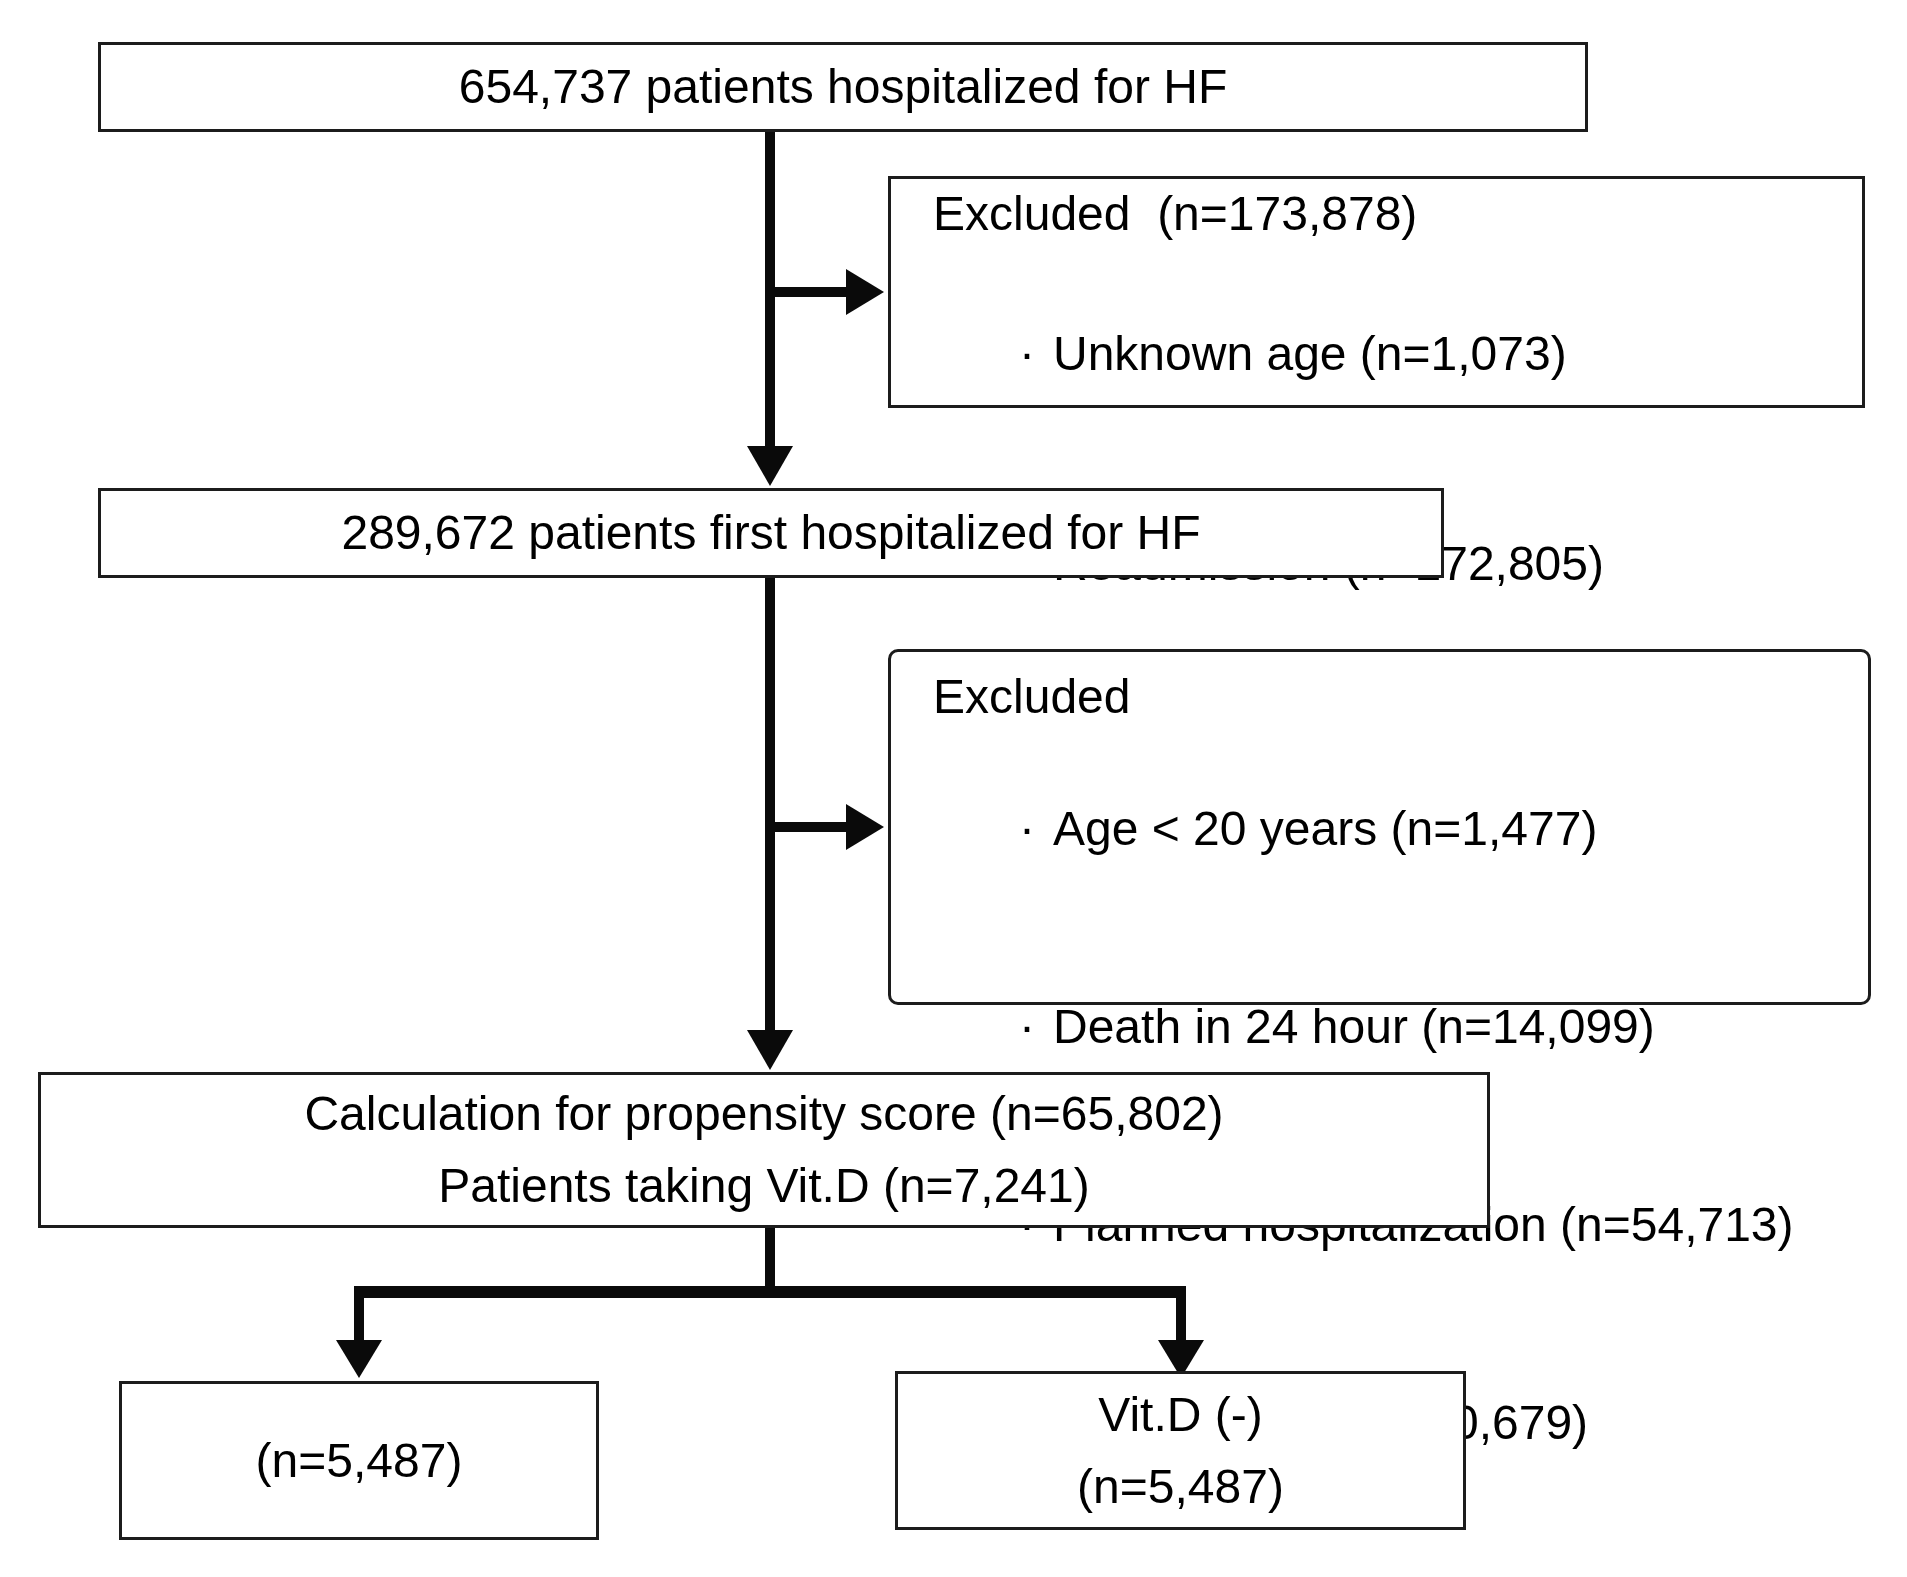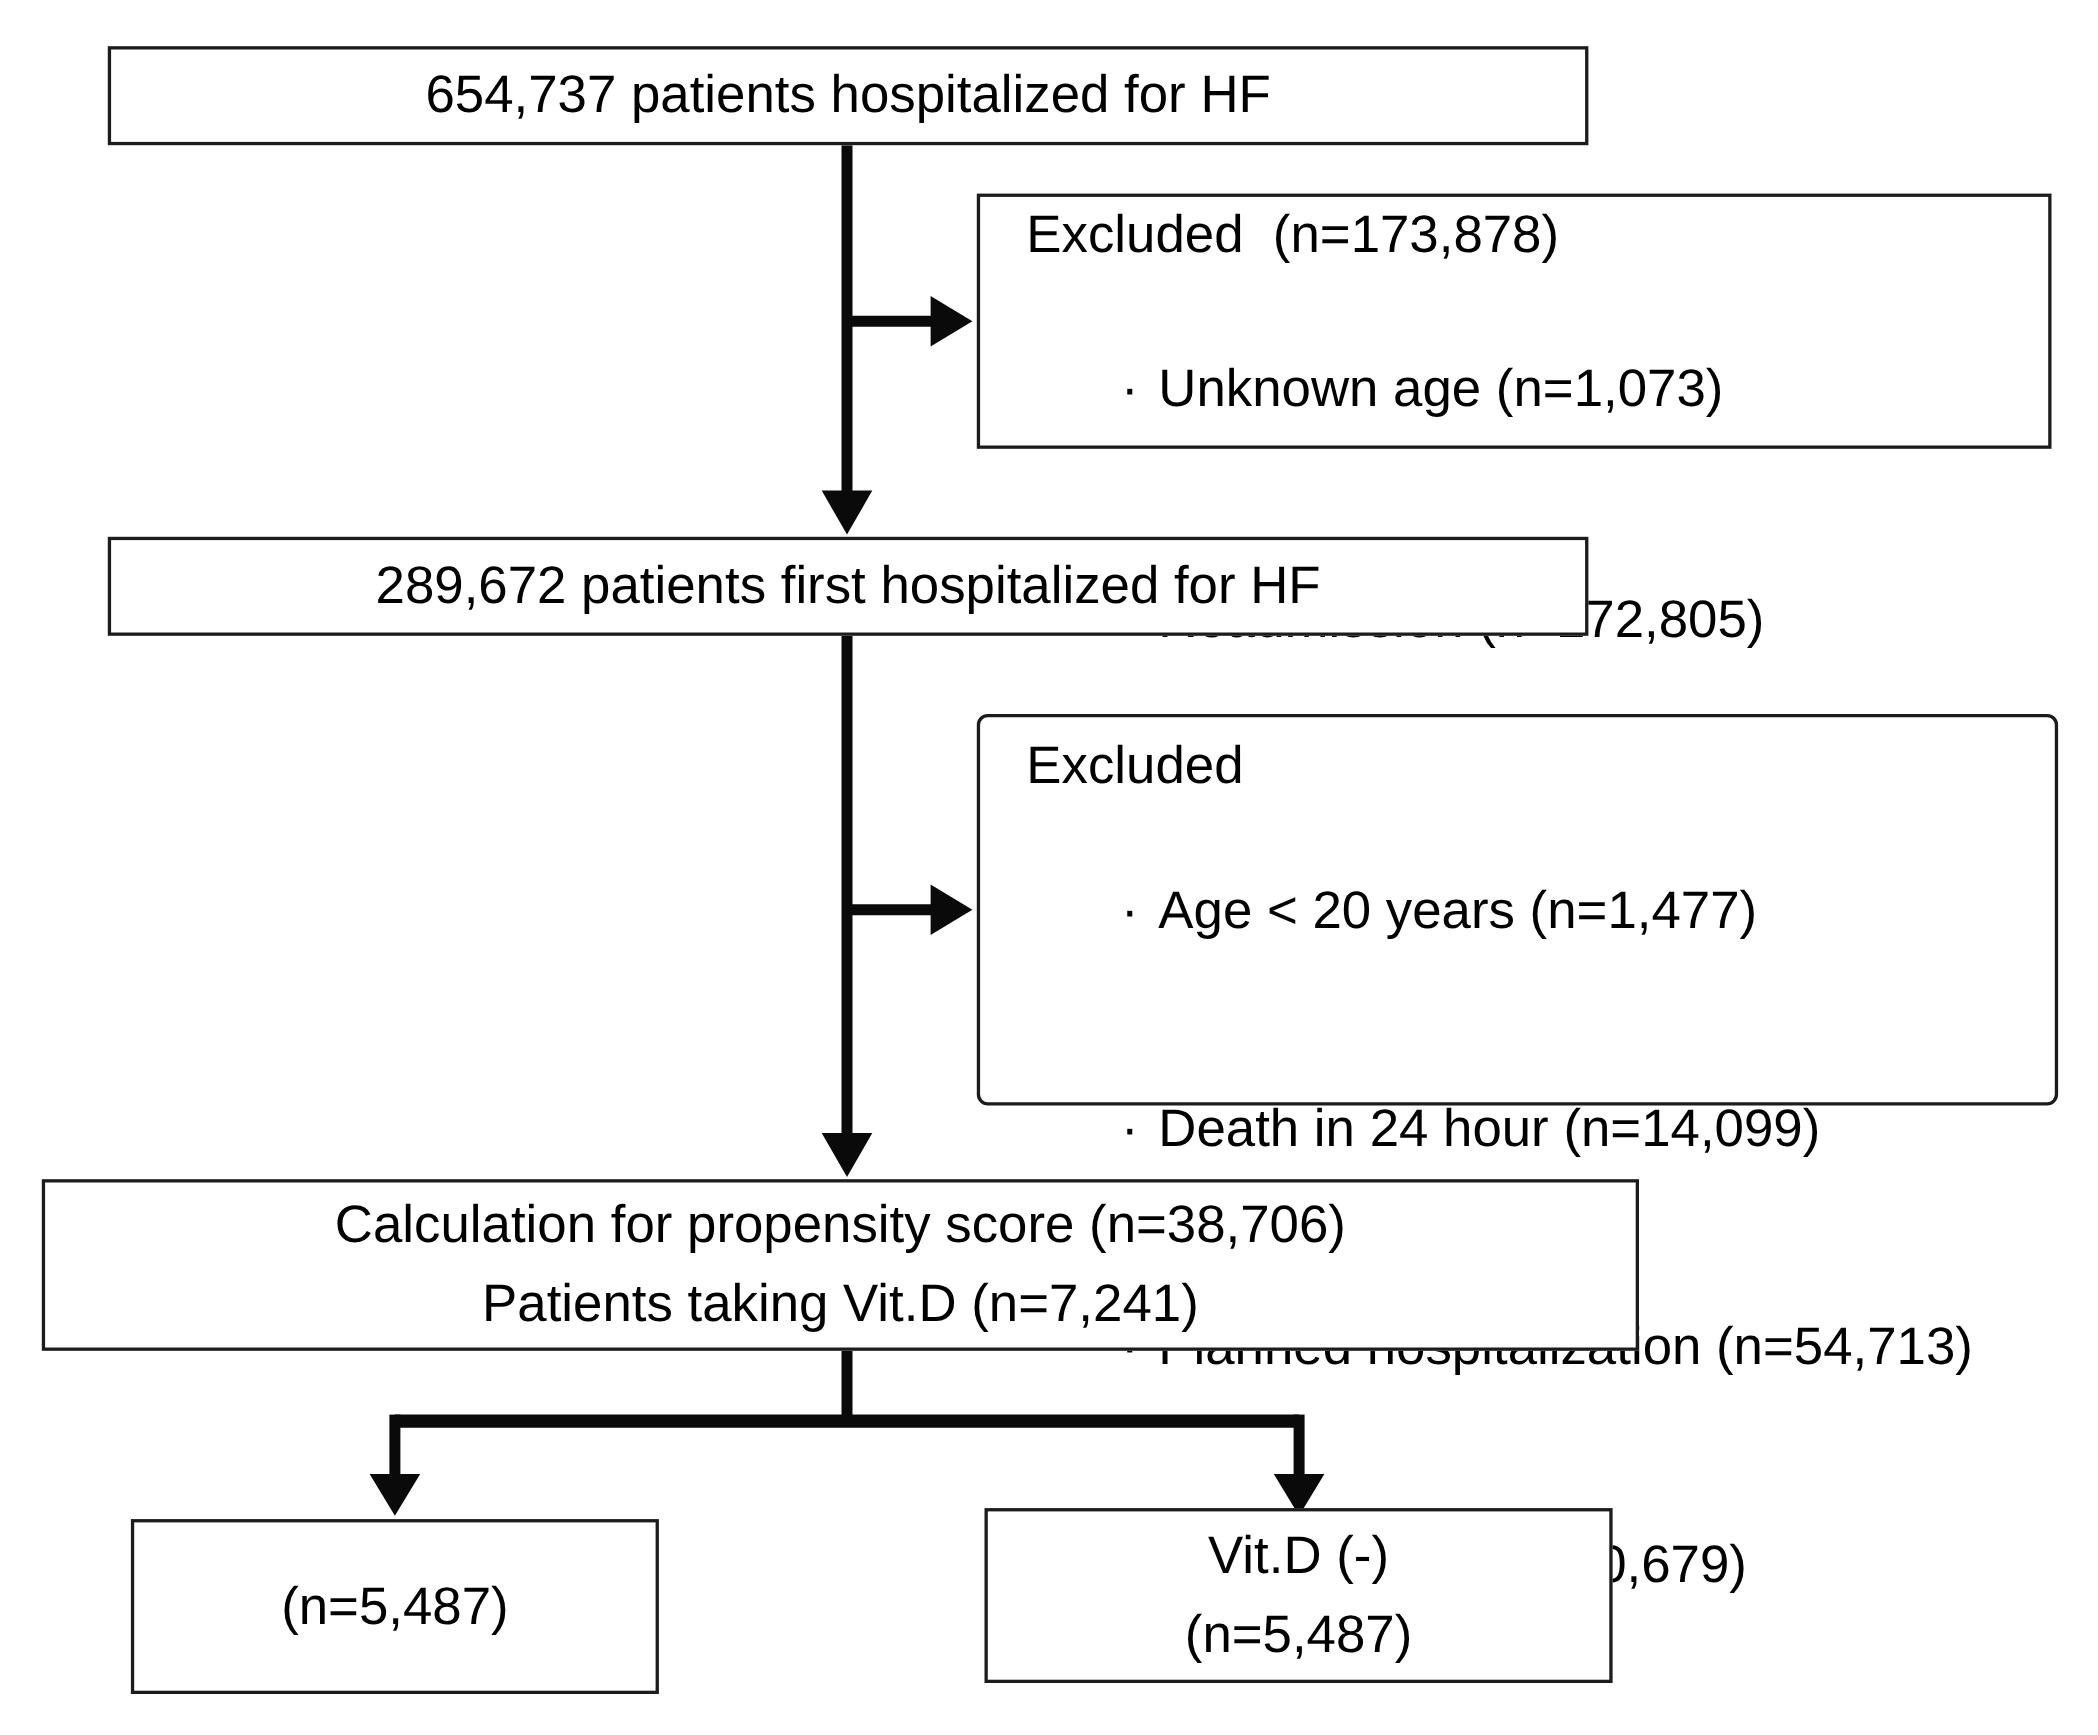--- a/index.html
+++ b/index.html
@@ -36,21 +36,21 @@
     flex-direction: column;
     align-items: center;
     justify-content: center;
     text-align: center;
   }
   .box .line {
     white-space: pre-wrap;
     line-height: 72px;
   }
   
-  #box-top            { left: 98px;  top: 42px;   width: 1346px; height: 90px; }
+  #box-top            { left: 98px;  top: 42px;   width: 1490px; height: 90px; }
   #box-first-hosp     { left: 98px;  top: 488px;  width: 1346px; height: 90px; }
   #box-propensity     { left: 38px;  top: 1072px; width: 1452px; height: 156px; }
   #box-vitd-positive  { left: 119px; top: 1381px; width: 480px;  height: 159px; }
   #box-vitd-negative  { left: 895px; top: 1371px; width: 571px;  height: 159px; }
   
   .excl {
     position: absolute;
     box-sizing: border-box;
     border: 3px solid #1c1c1c;
     background: #ffffff;
@@ -127,21 +127,21 @@
     </div>
     <div class="xline bullet-line">
       <span class="bullet">·</span><span>Planned hospitalization (n=54,713)</span>
     </div>
     <div class="xline bullet-line">
       <span class="bullet">·</span><span>Lack of data (n=320,679)</span>
     </div>
   </div>
 
   <div class="box centered" id="box-propensity">
-    <div class="line">Calculation for propensity score (n=38,706)</div>
+    <div class="line">Calculation for propensity score (n=65,802)</div>
     <div class="line">Patients taking Vit.D (n=7,241)</div>
   </div>
 
   <div class="box centered" id="box-vitd-positive">
     <div class="line">(n=5,487)</div>
   </div>
 
   <div class="box centered" id="box-vitd-negative">
     <div class="line">Vit.D (-)</div>
     <div class="line">(n=5,487)</div>

